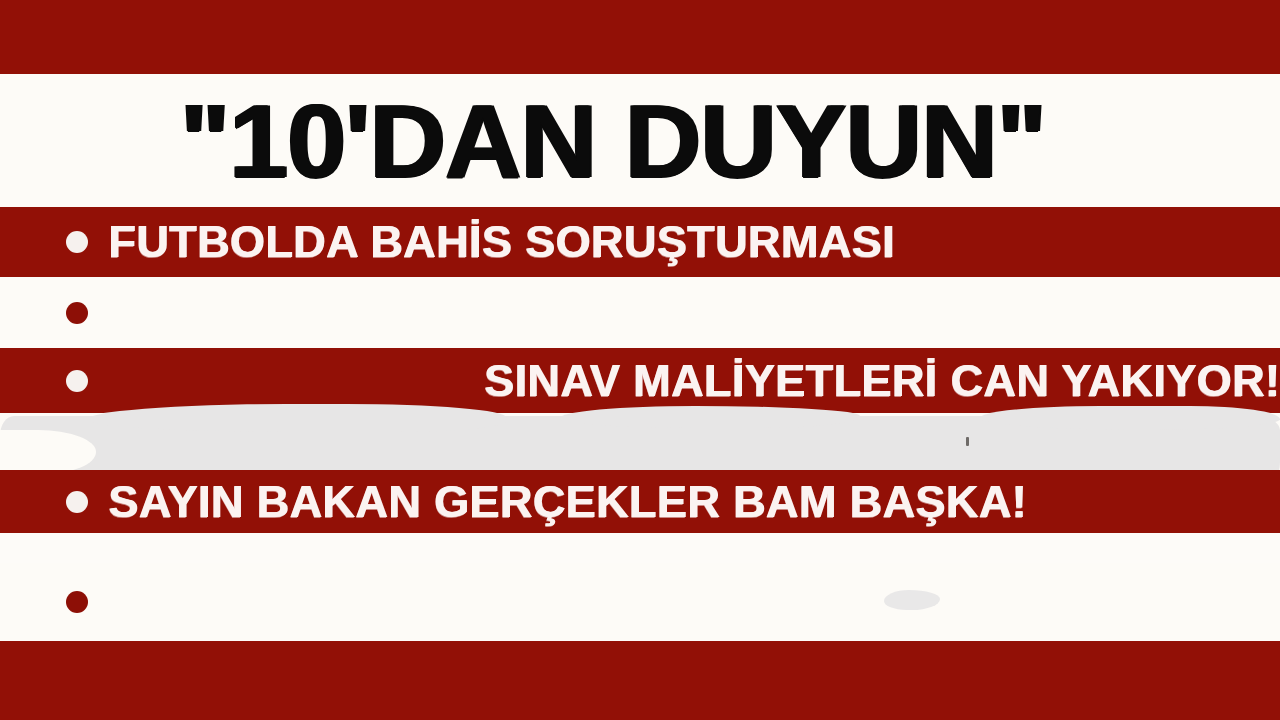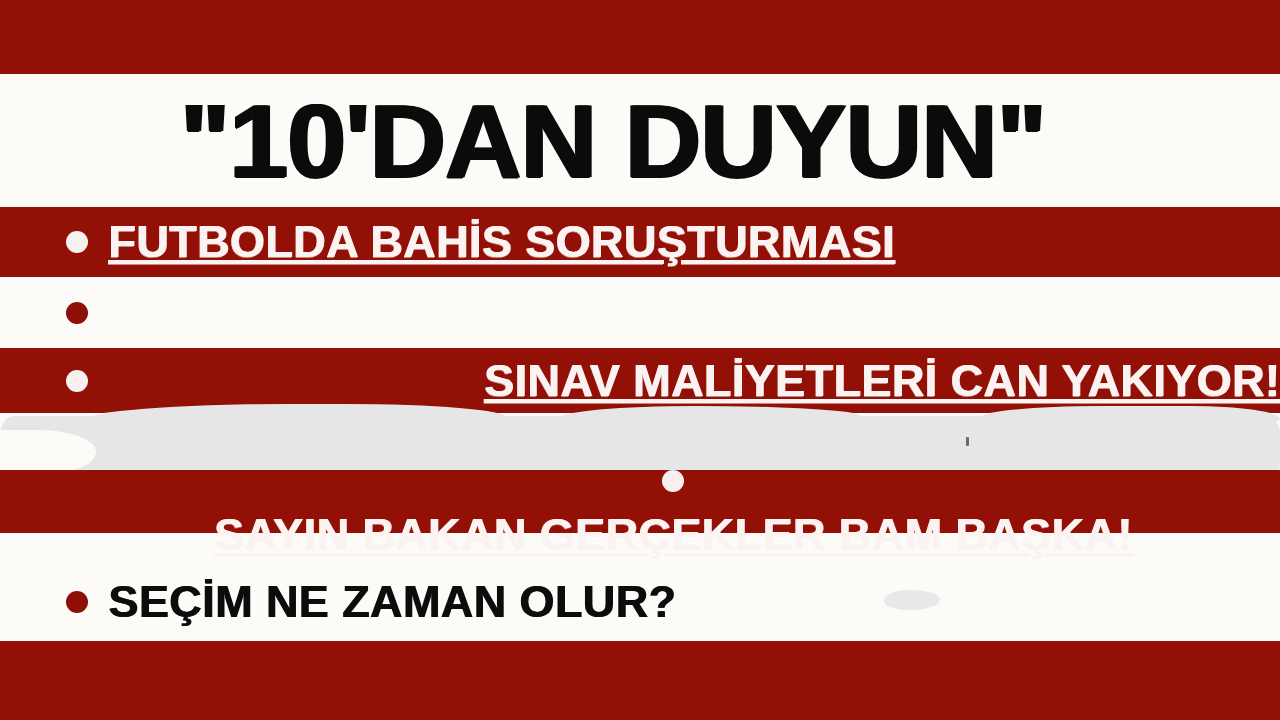--- a/index.html
+++ b/index.html
@@ -85,21 +85,20 @@
     font-weight: bold;
     font-size: 45px;
     line-height: 1.02;
     letter-spacing: 0.4px;
     transform: scaleX(1.0);
     transform-origin: left center;
   }
   .row-text.on-red {
     color: #fbf3f1;
     text-shadow: 1px 0 0 #fbf3f1, 0 1px 0 rgba(255,255,255,0.5);
-    text-decoration: underline;
   }
   .row-text.on-white {
     color: #0c0c0c;
     text-shadow: 1px 0 0 #0c0c0c;
   }
   .row-text.indent {
     padding-left: 10px;
   }
 
   
@@ -203,26 +202,25 @@
   <div class="band white plain" style="top:413px;height:87px;"></div>
   <div class="smudge smudge-main"></div>
   <div class="smudge smudge-lobe-a"></div>
   <div class="smudge smudge-lobe-b"></div>
   <div class="smudge smudge-lobe-c"></div>
   <div class="smudge smudge-lobe-d"></div>
   <div class="smudge smudge-lobe-e"></div>
   <div class="smudge smudge-notch"></div>
   <div class="smudge smudge-dot"></div>
 
-  <div class="band red row" style="top:470px;height:63px;flex-direction:column;">
+  <div class="band red row" style="top:470px;height:63px;">
     <span class="bullet light"></span>
     <span class="row-text on-red">SAYIN BAKAN GERÇEKLER BAM BAŞKA!</span>
   </div>
 
   <div class="band white row" style="top:563px;height:78px;">
     <span class="bullet dark"></span>
-    <span class="row-text on-white">SEÇİM NE ZAMAN OLUR?</span>
   </div>
   <div class="smudge smudge-small"></div>
 
   <div class="band red plain" style="top:641px;height:79px;"></div>
 
 </div>
 
 </body></html>

